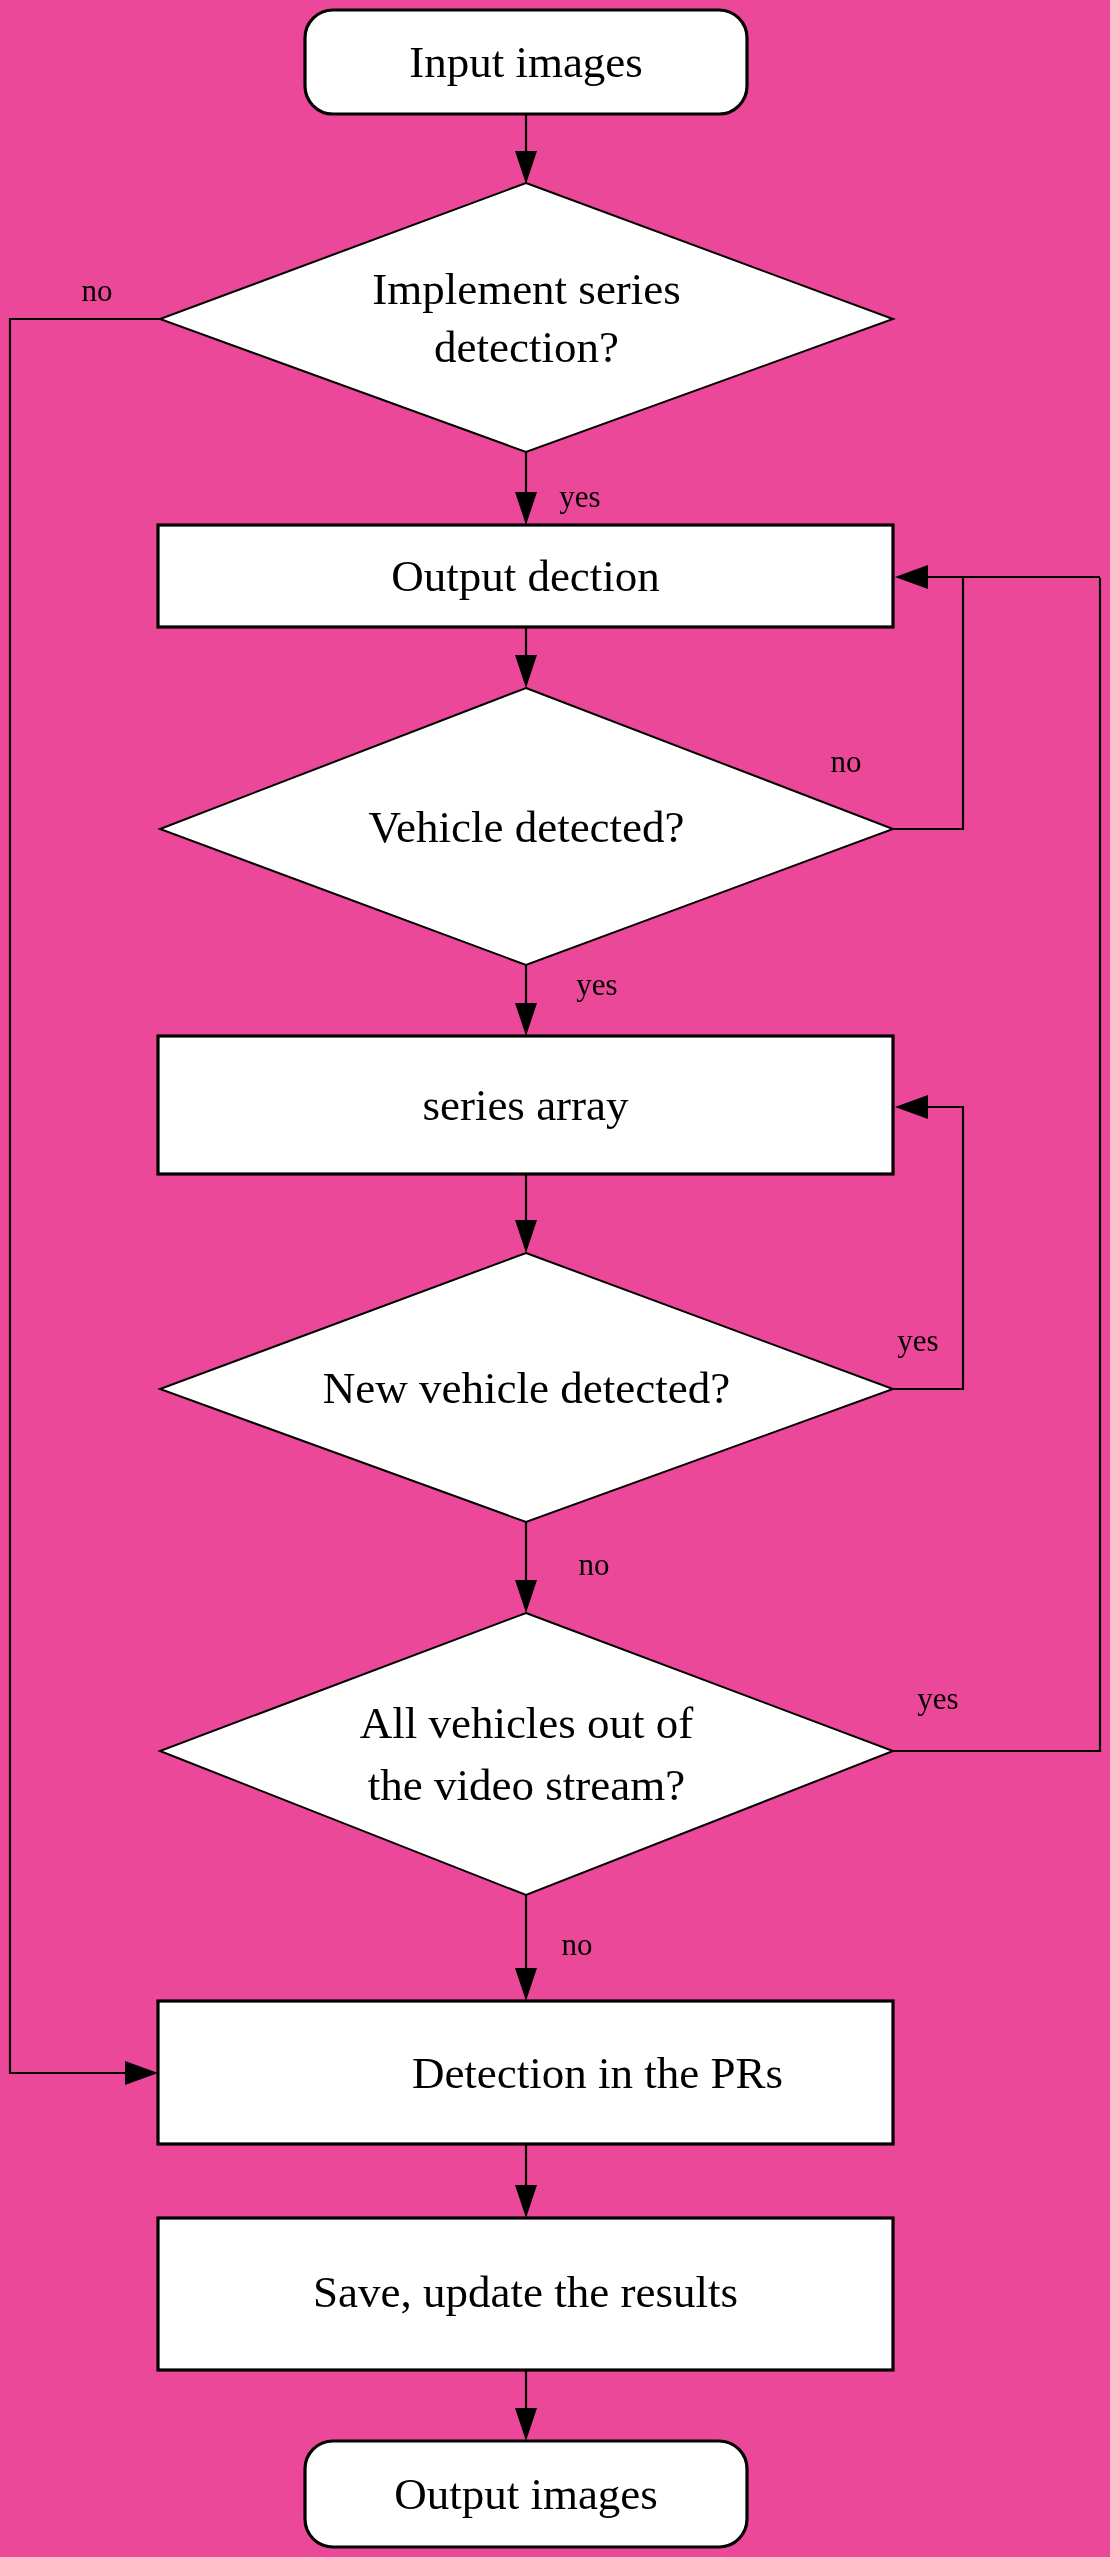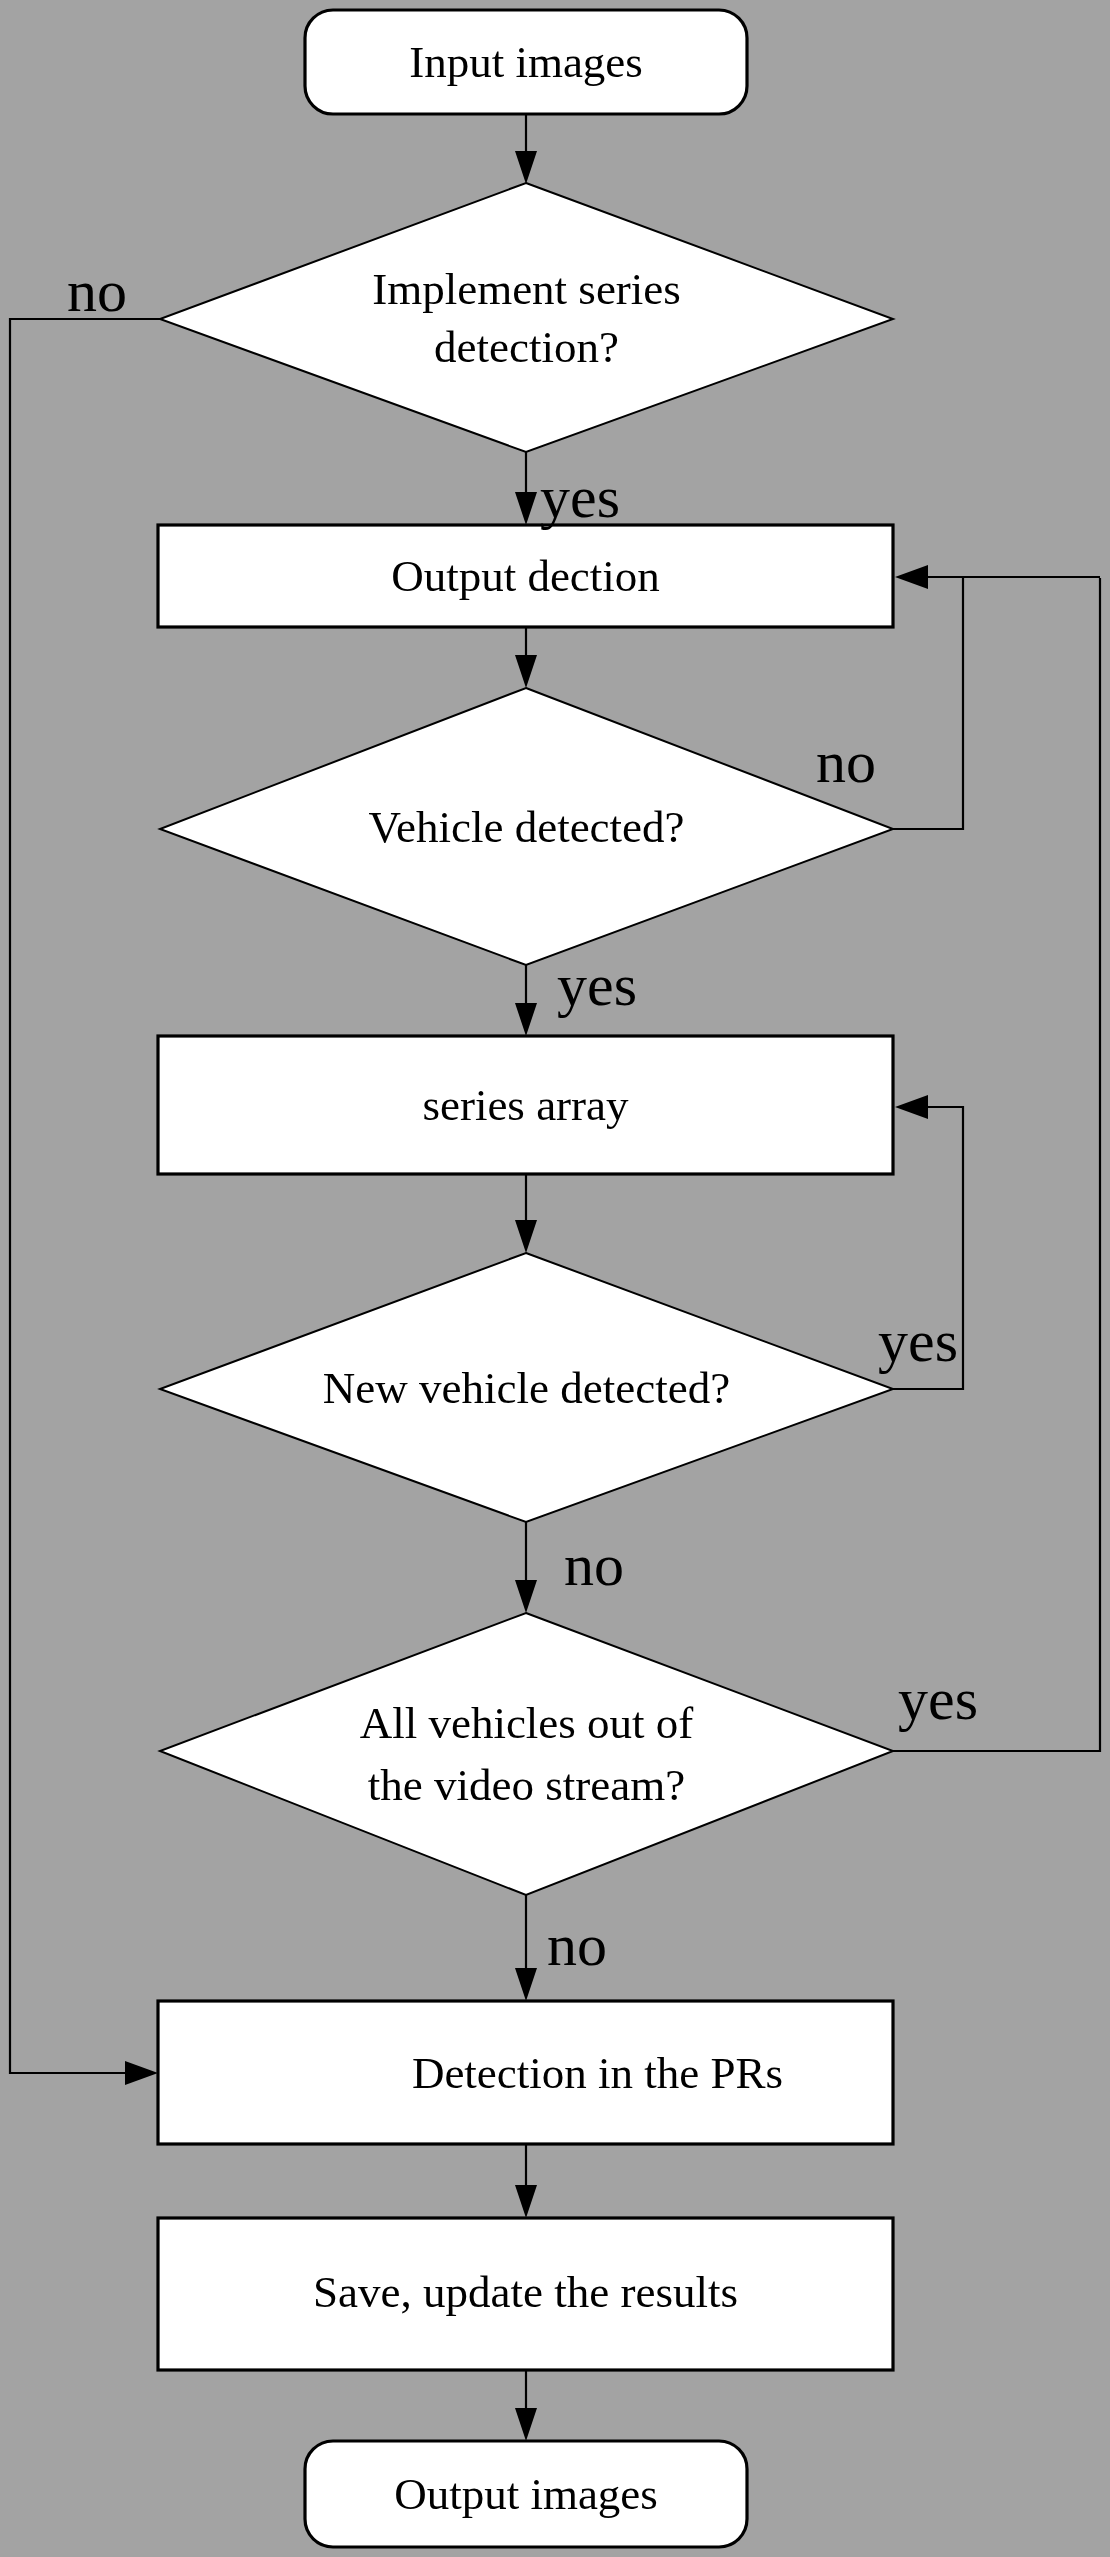--- a/index.html
+++ b/index.html
@@ -4,21 +4,21 @@
 <style>
   html, body {
     margin: 0;
     padding: 0;
     background: #ffffff;
   }
   .canvas {
     position: relative;
     width: 1110px;
     height: 2557px;
-    background: #a3a3a3;
+    background: #ec4899;
     color: #000000;
     font-family: "Liberation Serif", "DejaVu Serif", serif;
     overflow: hidden;
   }
   .wires {
     position: absolute;
     left: 0;
     top: 0;
   }
   .lbl {
@@ -32,21 +32,21 @@
     line-height: 58px;
     white-space: nowrap;
   }
   .lbl.lh64 { line-height: 64px; }
   .lbl.lh62 { line-height: 62px; }
   .elbl {
     position: absolute;
     display: flex;
     align-items: center;
     justify-content: center;
-    font-size: 60px;
+    font-size: 31px;
     line-height: 56px;
     white-space: nowrap;
   }
 </style>
 </head>
 <body>
 
 <div class="canvas">
 
   <svg class="wires" width="1110" height="2557" viewBox="0 0 1110 2557">

